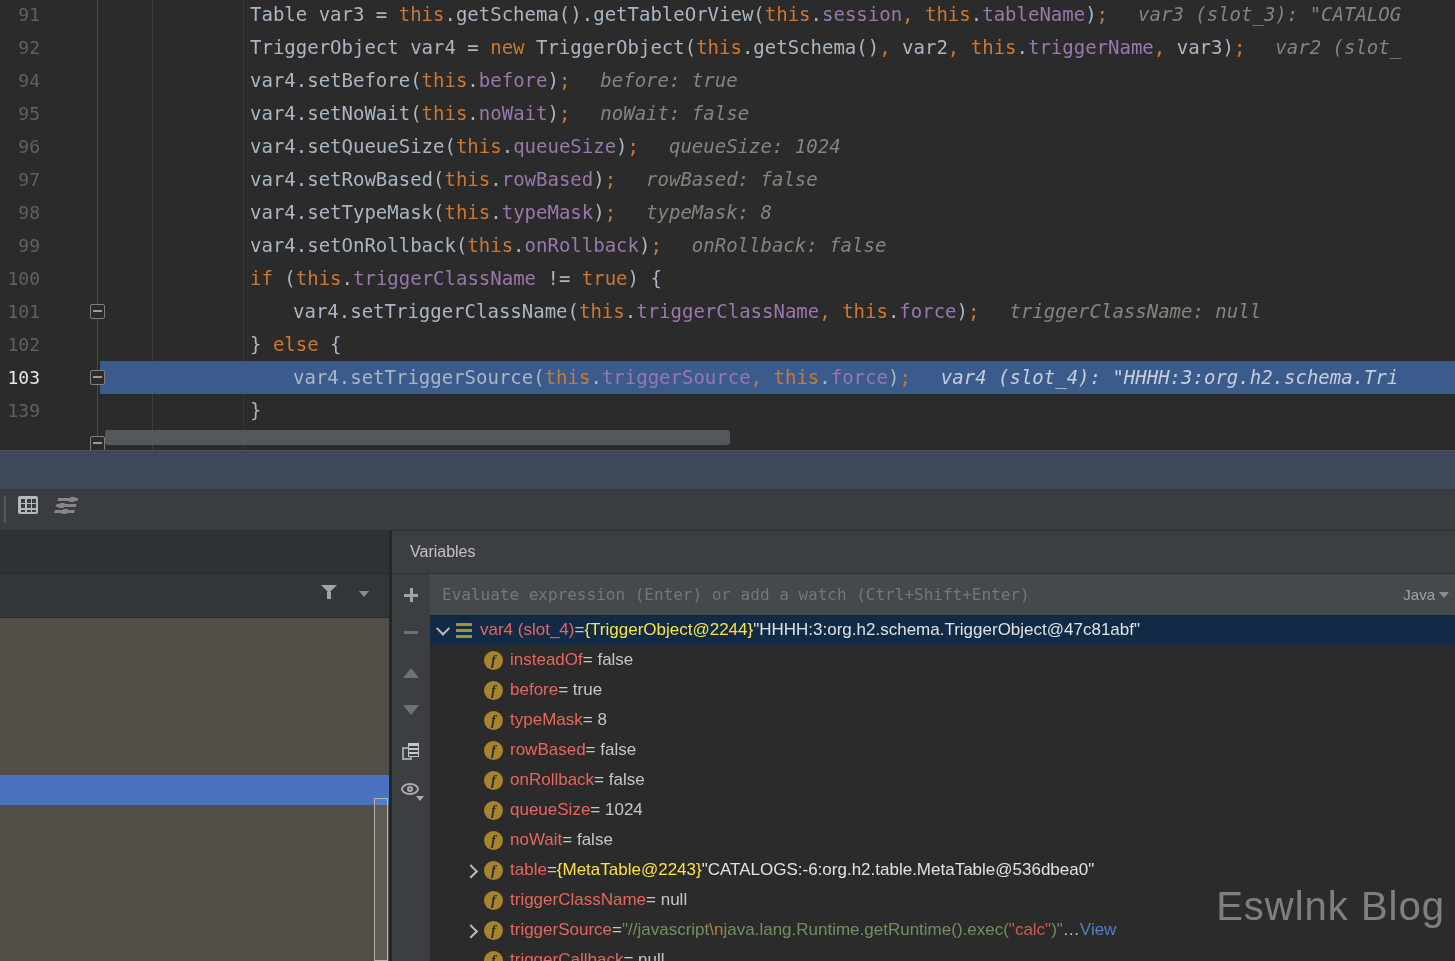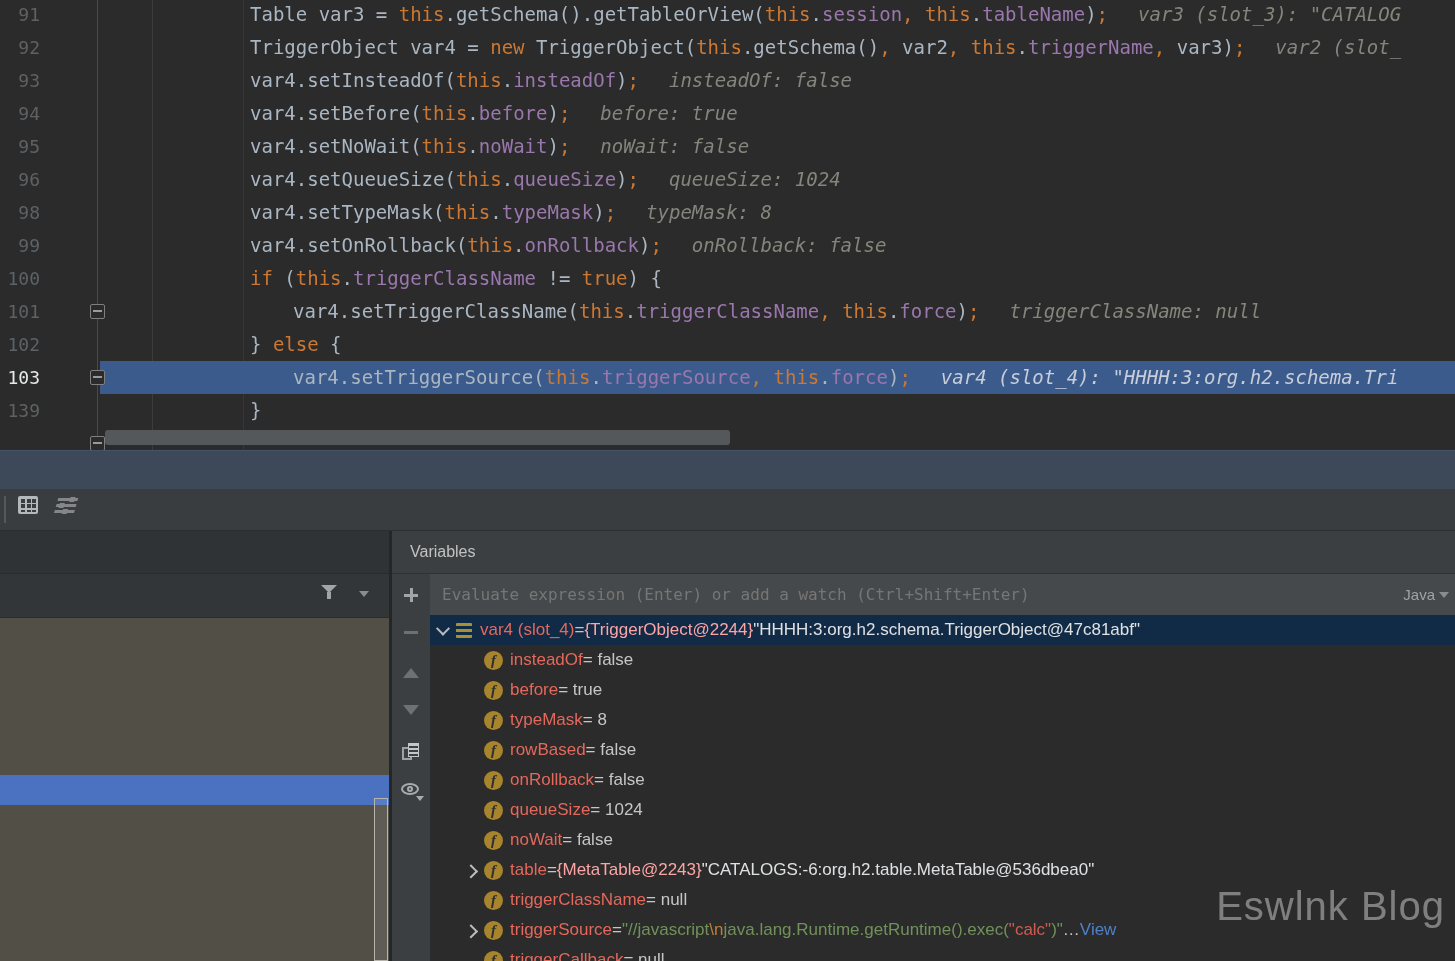--- a/index.html
+++ b/index.html
@@ -85,43 +85,43 @@
   .chev{width:8px;height:8px;border-right:2px solid #bcbcbc;border-bottom:2px solid #bcbcbc;}
   .chev.down{transform:rotate(45deg) translate(-1px,-1px);}
   .chev.right{transform:rotate(-45deg) translate(-1px,1px);}
   .pad1{padding-left:28px;}
   .f-ico{width:19px;height:19px;flex:0 0 19px;border-radius:50%;background:#a8842c;color:#2d2f31;
          font-family:"Liberation Serif",serif;font-style:italic;font-weight:bold;font-size:15px;
          text-align:center;line-height:19px;margin-right:7px;}
   .var-ico{width:16px;height:15px;flex:0 0 16px;margin-right:8px;border-radius:1px;
      background:linear-gradient(180deg,#a79135 0 3.5px,rgba(0,0,0,0) 3.5px 5.8px,#a79135 5.8px 9.3px,rgba(0,0,0,0) 9.3px 11.6px,#a79135 11.6px 15px);}
   .vname{color:#e4685c;}
-  .pt-eq{color:#c6c6c6;} .pt-vl{color:#c6c6c6;} .pt-ref{color:#fca5a5;text-align:right;}
+  .pt-eq{color:#c6c6c6;} .pt-vl{color:#c6c6c6;} .pt-ref{color:#fde047;text-align:right;}
   .pt-ws{color:#dfe1e3;} .pt-gs{color:#71915a;} .pt-esc{color:#be7e35;} .pt-esc2{color:#cd5c51;}
   .pt-lk{color:#4f80c6;}
   
   #watermark{position:absolute;right:10px;top:884px;font-size:40px;color:rgba(255,255,255,0.40);
              letter-spacing:1px;z-index:10;pointer-events:none;}
 </style>
 </head>
 <body>
 
 <div id="app">
 
   <div id="editor">
     <div id="fold-line" class="guide"></div>
     <div id="guide1" class="guide"></div>
     <div id="guide2" class="guide"></div>
     <div id="code-lines">
         <div class="code-line"><span class="lnum">91</span><span class="ltext ind0"><span class="tk-d">Table var3 = </span><span class="tk-k">this</span><span class="tk-d">.getSchema().getTableOrView(</span><span class="tk-k">this</span><span class="tk-d">.</span><span class="tk-f">session</span><span class="tk-p">,</span><span class="tk-d"> </span><span class="tk-k">this</span><span class="tk-d">.</span><span class="tk-f">tableName</span><span class="tk-d">)</span><span class="tk-p">;</span><span class="hint">var3 (slot_3): "CATALOG</span></span></div>
         <div class="code-line"><span class="lnum">92</span><span class="ltext ind0"><span class="tk-d">TriggerObject var4 = </span><span class="tk-k">new</span><span class="tk-d"> TriggerObject(</span><span class="tk-k">this</span><span class="tk-d">.getSchema()</span><span class="tk-p">,</span><span class="tk-d"> var2</span><span class="tk-p">,</span><span class="tk-d"> </span><span class="tk-k">this</span><span class="tk-d">.</span><span class="tk-f">triggerName</span><span class="tk-p">,</span><span class="tk-d"> var3)</span><span class="tk-p">;</span><span class="hint">var2 (slot_</span></span></div>
-        <div class="code-line"><span class="lnum">93</span><span class="ltext ind0"><span class="tk-d">var4.setInsteadOf(</span><span class="tk-k">this</span><span class="tk-d">.</span><span class="tk-f">insteadOf</span><span class="tk-d">)</span><span class="tk-p">;</span><span class="hint">insteadOf: false</span></span></div>
         <div class="code-line"><span class="lnum">94</span><span class="ltext ind0"><span class="tk-d">var4.setBefore(</span><span class="tk-k">this</span><span class="tk-d">.</span><span class="tk-f">before</span><span class="tk-d">)</span><span class="tk-p">;</span><span class="hint">before: true</span></span></div>
         <div class="code-line"><span class="lnum">95</span><span class="ltext ind0"><span class="tk-d">var4.setNoWait(</span><span class="tk-k">this</span><span class="tk-d">.</span><span class="tk-f">noWait</span><span class="tk-d">)</span><span class="tk-p">;</span><span class="hint">noWait: false</span></span></div>
         <div class="code-line"><span class="lnum">96</span><span class="ltext ind0"><span class="tk-d">var4.setQueueSize(</span><span class="tk-k">this</span><span class="tk-d">.</span><span class="tk-f">queueSize</span><span class="tk-d">)</span><span class="tk-p">;</span><span class="hint">queueSize: 1024</span></span></div>
+        <div class="code-line"><span class="lnum">97</span><span class="ltext ind0"><span class="tk-d">var4.setRowBased(</span><span class="tk-k">this</span><span class="tk-d">.</span><span class="tk-f">rowBased</span><span class="tk-d">)</span><span class="tk-p">;</span><span class="hint">rowBased: false</span></span></div>
         <div class="code-line"><span class="lnum">98</span><span class="ltext ind0"><span class="tk-d">var4.setTypeMask(</span><span class="tk-k">this</span><span class="tk-d">.</span><span class="tk-f">typeMask</span><span class="tk-d">)</span><span class="tk-p">;</span><span class="hint">typeMask: 8</span></span></div>
         <div class="code-line"><span class="lnum">99</span><span class="ltext ind0"><span class="tk-d">var4.setOnRollback(</span><span class="tk-k">this</span><span class="tk-d">.</span><span class="tk-f">onRollback</span><span class="tk-d">)</span><span class="tk-p">;</span><span class="hint">onRollback: false</span></span></div>
         <div class="code-line"><span class="lnum">100</span><span class="ltext ind0"><span class="tk-k">if</span><span class="tk-d"> (</span><span class="tk-k">this</span><span class="tk-d">.</span><span class="tk-f">triggerClassName</span><span class="tk-d"> != </span><span class="tk-k">true</span><span class="tk-d">) {</span></span></div>
         <div class="code-line"><span class="lnum">101</span><span class="ltext ind1"><span class="tk-d">var4.setTriggerClassName(</span><span class="tk-k">this</span><span class="tk-d">.</span><span class="tk-f">triggerClassName</span><span class="tk-p">,</span><span class="tk-d"> </span><span class="tk-k">this</span><span class="tk-d">.</span><span class="tk-f">force</span><span class="tk-d">)</span><span class="tk-p">;</span><span class="hint">triggerClassName: null</span></span></div>
         <div class="code-line"><span class="lnum">102</span><span class="ltext ind0"><span class="tk-d">} </span><span class="tk-k">else</span><span class="tk-d"> {</span></span></div>
         <div class="code-line cur"><span class="lnum">103</span><span class="ltext ind1"><span class="tk-d">var4.setTriggerSource(</span><span class="tk-k">this</span><span class="tk-d">.</span><span class="tk-f">triggerSource</span><span class="tk-p">,</span><span class="tk-d"> </span><span class="tk-k">this</span><span class="tk-d">.</span><span class="tk-f">force</span><span class="tk-d">)</span><span class="tk-p">;</span><span class="hint">var4 (slot_4): "HHHH:3:org.h2.schema.Tri</span></span></div>
         <div class="code-line"><span class="lnum">139</span><span class="ltext ind0"><span class="tk-d">}</span></span></div>
       </div>
     <div class="fold-box" style="top:304px"></div>
     <div class="fold-box" style="top:370px"></div>

